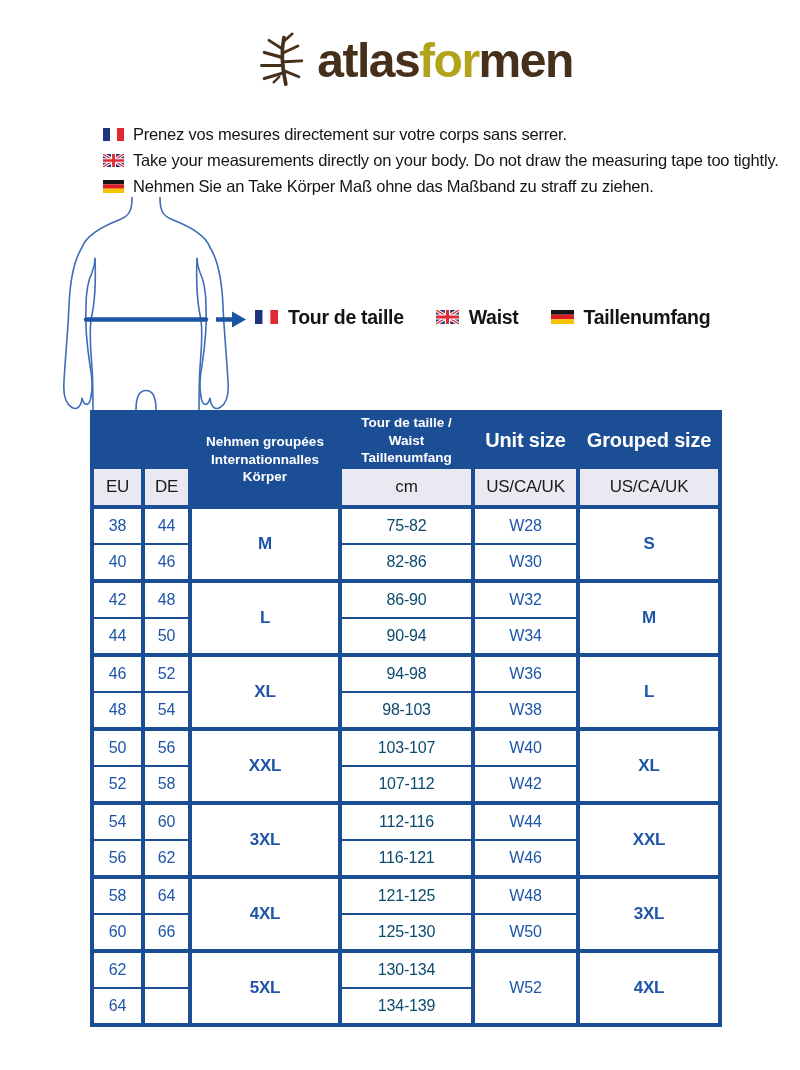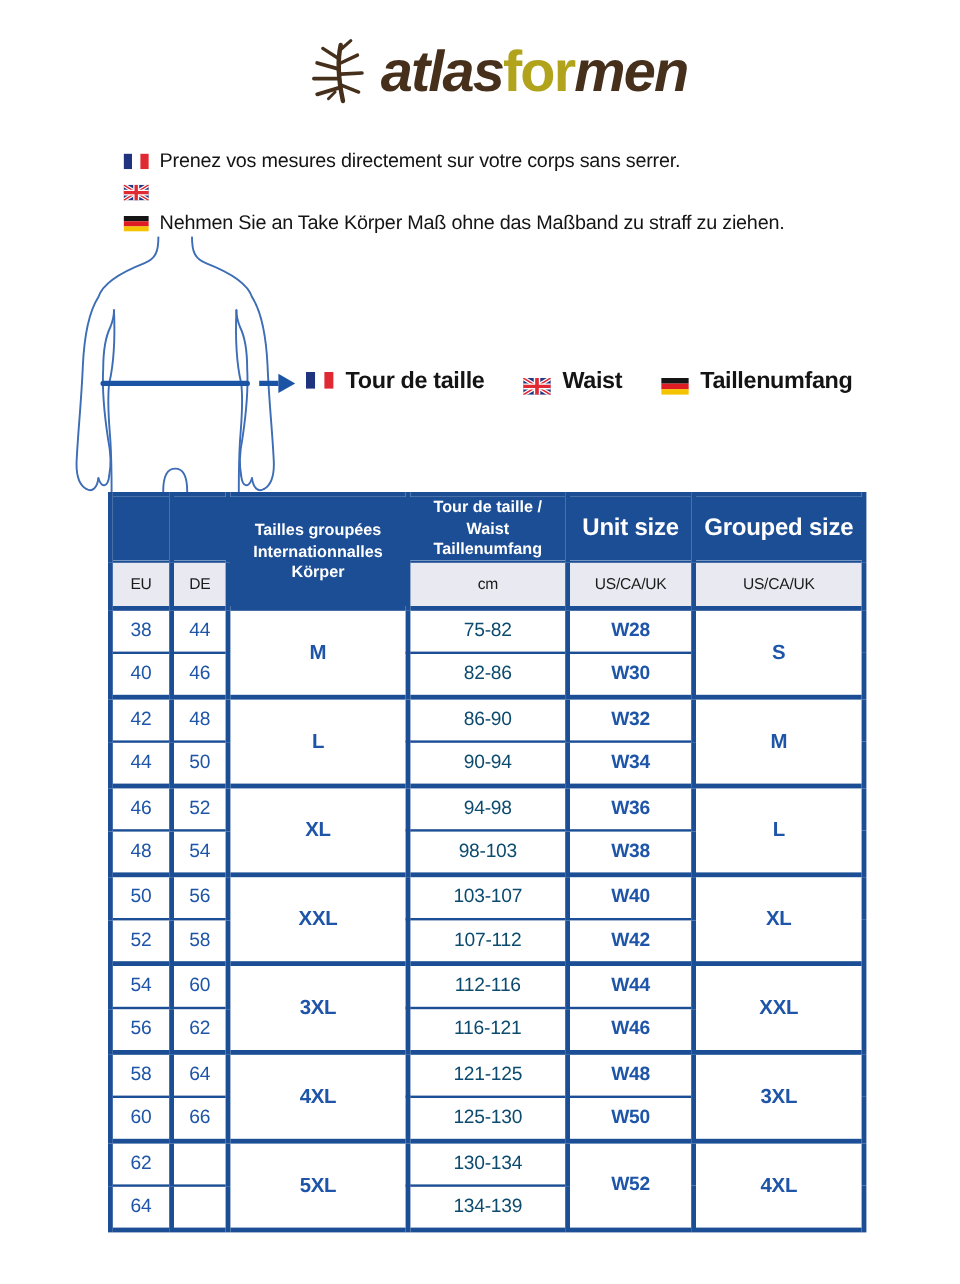--- a/index.html
+++ b/index.html
@@ -24,35 +24,35 @@
     overflow:hidden;
   }
   
   .logo-row{
     position:absolute;top:34px;left:0;width:800px;
     display:flex;justify-content:center;align-items:center;gap:4px;
     transform:translateX(14px);
   }
   .logo-icon{width:56px;height:58px;margin-right:2px;margin-top:-4px;}
   .logo-text{font-size:48px;font-weight:800;letter-spacing:-1.5px;line-height:1;}
-  .logo-atlas,.logo-men{color:var(--logo-brown);font-style:italic;}
+  .logo-atlas,.logo-men{color:var(--logo-brown);}
   .logo-for{color:var(--logo-olive);}
   
   .instructions{position:absolute;left:55px;top:121px;}
   .instr-line{display:flex;align-items:center;gap:9px;height:26px;font-size:16.5px;letter-spacing:-0.2px;padding-left:48px;}
   .flag{width:21px;height:13px;flex:0 0 auto;display:block;}
   
   .figure{position:absolute;left:56px;top:197px;width:192px;height:216px;}
   .measure-row{
     position:absolute;left:255px;top:303px;height:28px;
     display:flex;align-items:center;
     font-size:19.5px;font-weight:bold;letter-spacing:-0.3px;
   }
   .measure-item{display:flex;align-items:center;gap:10px;}
-  .measure-item + .measure-item{margin-left:32px;align-items:flex-end;}
+  .measure-item + .measure-item{margin-left:32px;}
   .measure-row .flag{width:23px;height:14px;}
   
   .size-table{
     position:absolute;left:90px;top:410px;width:628px;
     border-collapse:collapse;table-layout:fixed;
     border:4px solid var(--table-blue);
   }
   .size-table td{
     border-left:4px solid var(--table-blue);
     border-right:4px solid var(--table-blue);
@@ -61,25 +61,25 @@
     text-align:center;vertical-align:middle;
     padding:0;overflow:hidden;
   }
   .size-table tr.group-start td{border-top:4px solid var(--table-blue);}
   .size-table thead tr.hrow1{height:43px;}
   .size-table thead tr.hrow2{height:39px;}
   .size-table tbody tr{height:37px;}
   td.blue-head{background:var(--table-blue);color:#fff;font-weight:bold;}
   td.blue-head .hl{line-height:1.3;font-size:13.5px;}
   td.blue-head.big{font-size:20px;letter-spacing:-0.2px;}
-  td.sub-head{background:var(--subheader-bg);color:#1a1a1a;font-size:13px;font-weight:500;letter-spacing:-0.2px;}
+  td.sub-head{background:var(--subheader-bg);color:#1a1a1a;font-size:17px;font-weight:500;letter-spacing:-0.2px;}
   td.num{color:var(--cell-text-blue);font-weight:normal;font-size:16px;letter-spacing:-0.2px;}
   td.size-cell{color:var(--cell-text-blue);font-weight:bold;font-size:17px;letter-spacing:-0.2px;background:#fff;}
   td.cm-cell{color:#0c4a6e;font-size:16px;font-weight:500;letter-spacing:-0.2px;background:#fff;}
-  td.unit-cell{color:var(--cell-text-blue);font-weight:bold;font-size:16px;letter-spacing:-0.2px;background:#fff;}
+  td.unit-cell{color:var(--cell-text-blue);font-weight:normal;font-size:16px;letter-spacing:-0.2px;background:#fff;}
 </style>
 </head>
 <body>
 
 <div class="logo-row">
   <svg class="logo-icon" viewBox="0 0 60 62" fill="none" stroke="#46301c" stroke-linecap="round">
     <path d="M33,58 C30,44 27,26 31,8" stroke-width="4"></path>
     <path d="M30,46 L10,52" stroke-width="3.4"></path>
     <path d="M28,38 L7,38" stroke-width="3.2"></path>
     <path d="M28,29 L10,24" stroke-width="3.4"></path>
@@ -103,20 +103,21 @@
       <span>Prenez vos mesures directement sur votre corps sans serrer.</span>
     </div>
     <div class="instr-line">
       <svg class="flag" viewBox="0 0 21 14" preserveAspectRatio="none">
         <rect width="21" height="14" fill="var(--flag-uk-blue)"></rect>
         <path d="M0,0 L21,14 M21,0 L0,14" stroke="#fff" stroke-width="3.4"></path>
         <path d="M0,0 L21,14 M21,0 L0,14" stroke="var(--flag-red)" stroke-width="1.3"></path>
         <path d="M10.5,0 V14 M0,7 H21" stroke="#fff" stroke-width="5"></path>
         <path d="M10.5,0 V14 M0,7 H21" stroke="var(--flag-red)" stroke-width="2.8"></path>
       </svg>
+      <span>Take your measurements directly on your body. Do not draw the measuring tape too tightly.</span>
     </div>
     <div class="instr-line">
       <svg class="flag" viewBox="0 0 21 14" preserveAspectRatio="none">
         <rect width="21" height="4.7" fill="#151515"></rect>
         <rect y="4.7" width="21" height="4.7" fill="var(--flag-de-red)"></rect>
         <rect y="9.3" width="21" height="4.7" fill="var(--flag-de-gold)"></rect>
       </svg>
       <span>Nehmen Sie an Take Körper Maß ohne das Maßband zu straff zu ziehen.</span>
     </div>
   </div>
@@ -183,21 +184,21 @@
       <col style="width:150px">
     <col style="width:133px">
       <col style="width:105px">
       <col style="width:142px">
   </colgroup>
   <thead>
     <tr class="hrow1">
       <td class="blue-head"></td>
       <td class="blue-head"></td>
       <td class="blue-head" rowspan="2">
-        <div class="hl">Tailles groupées</div>
+        <div class="hl">Nehmen groupées</div>
         <div class="hl">Internationnalles</div>
         <div class="hl">Körper</div>
       </td>
       <td class="blue-head">
         <div class="hl">Tour de taille / Waist</div>
         <div class="hl">Taillenumfang</div>
       </td>
       <td class="blue-head big">Unit size</td>
       <td class="blue-head big">Grouped size</td>
     </tr>

